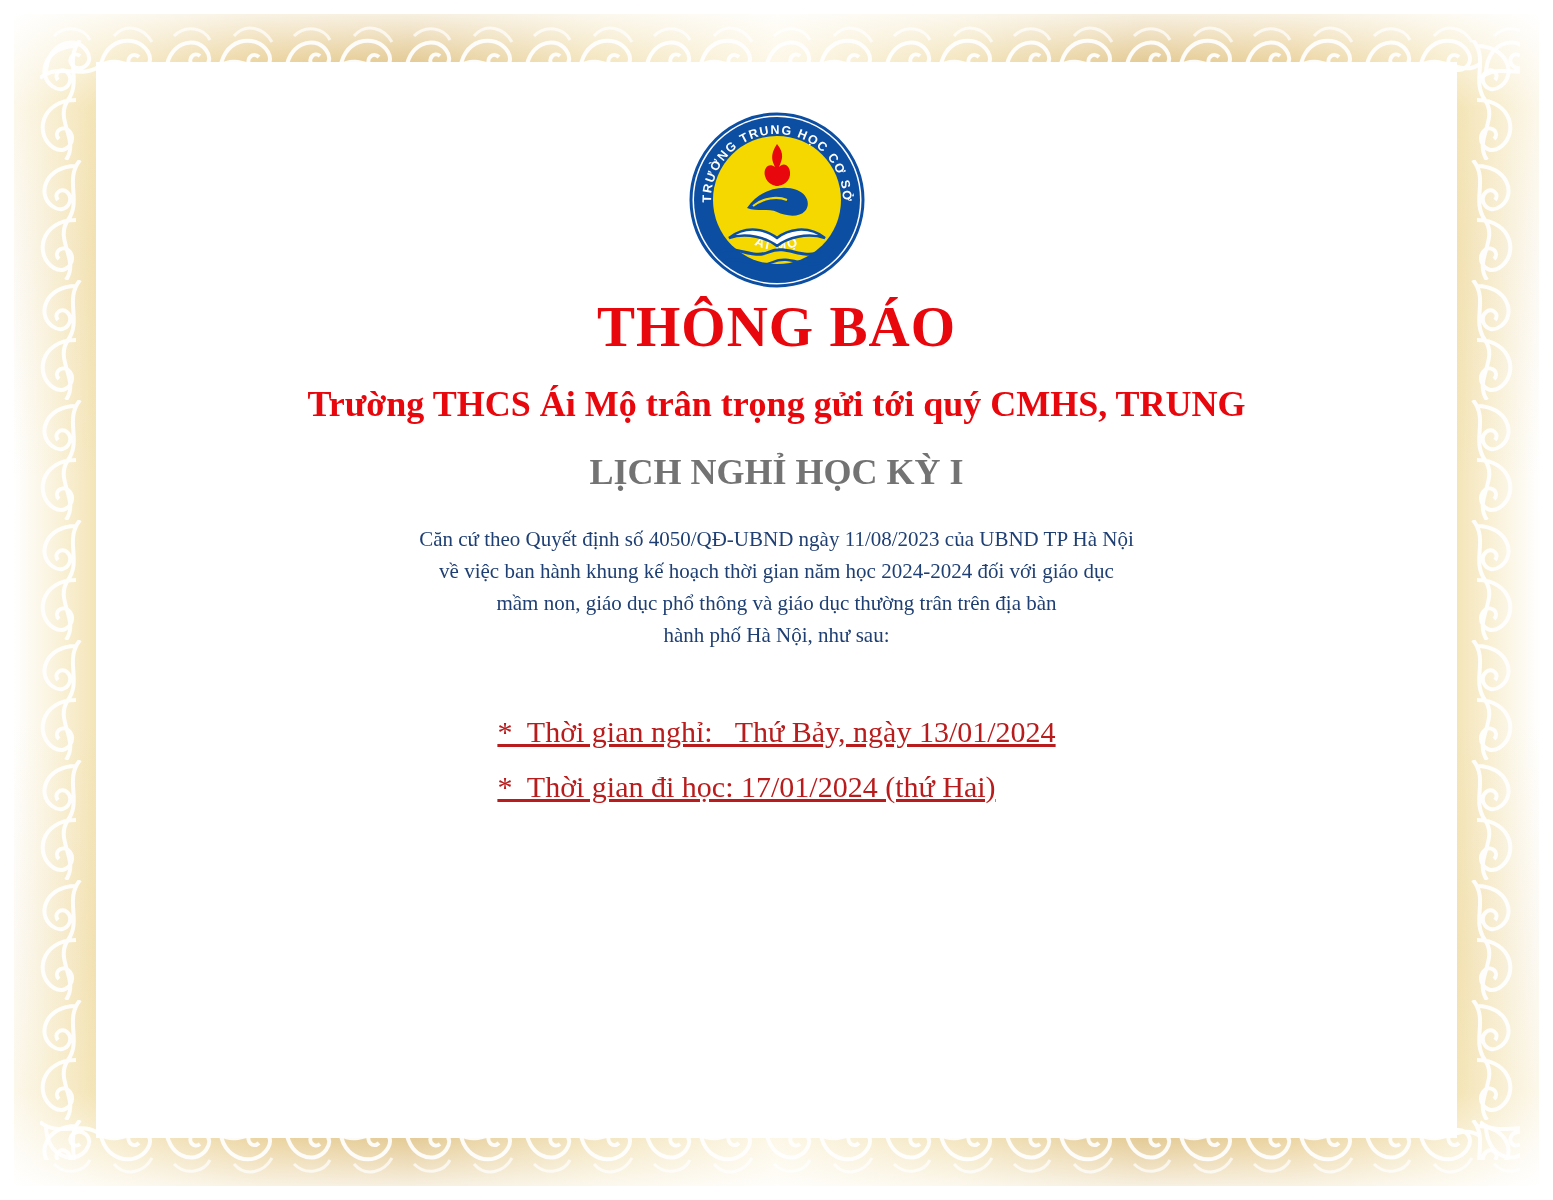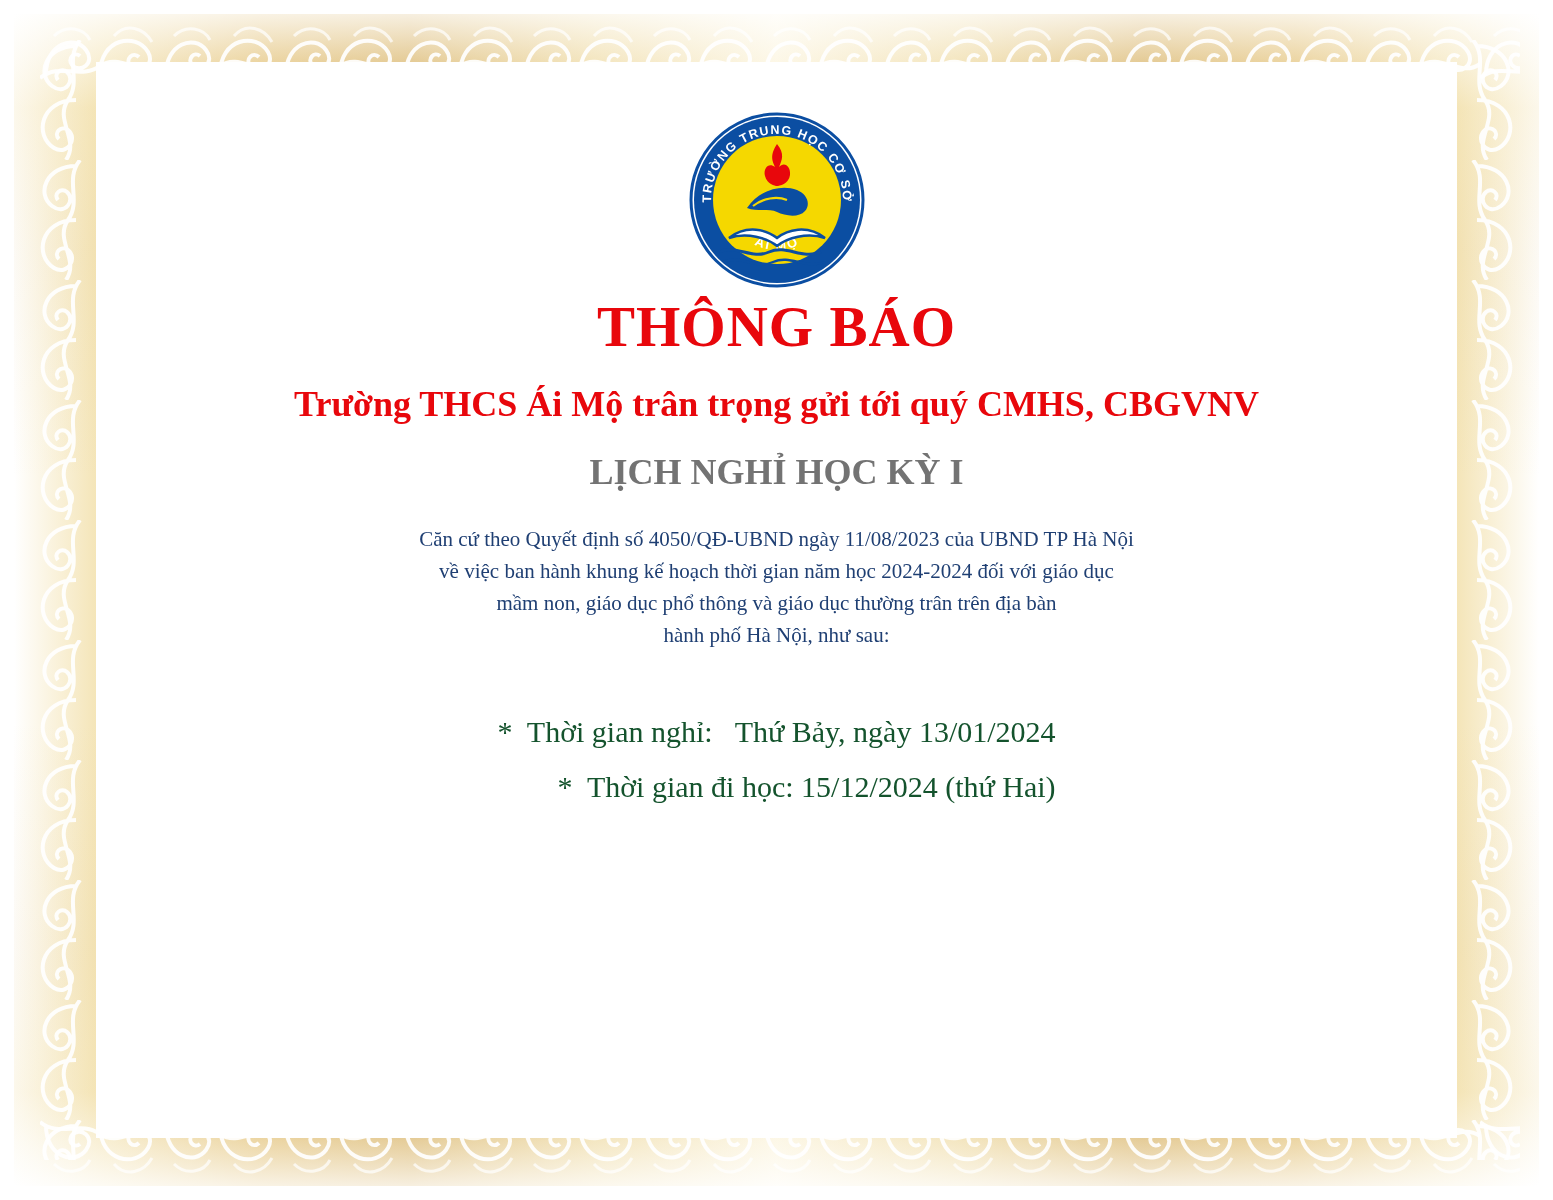--- a/index.html
+++ b/index.html
@@ -134,24 +134,25 @@
     width: 1180px;
     font-size: 21px;
     line-height: 1.53;
     color: #1f3f73;
   }
   .body-text p { margin: 0; }
 
   .items {
     margin: 52px 0 0;
     font-size: 30px;
-    color: #14532d;
+    color: #b91c1c;
     line-height: 1.85;
     display: inline-block;
-    text-align: right;
+    text-align: left;
+    text-decoration: underline;
   }
   .item-line { white-space: pre; }
 
   .closing {
     margin: 74px 0 0;
     font-size: 26px;
     font-weight: bold;
     font-style: italic;
     color: #1f3f73;
   }
@@ -241,30 +242,30 @@
 
         <path d="M40 126 C 58 112, 78 118, 88 126 C 98 118, 118 112, 136 126
                  C 118 120, 98 126, 88 134 C 78 126, 58 120, 40 126 Z" fill="#ffffff" stroke="#0b4ea2" stroke-width="2.5"></path>
 
         <path d="M30 140 C 48 132, 62 148, 80 140 C 98 132, 112 148, 132 140" fill="none" stroke="#0b4ea2" stroke-width="3"></path>
         <path d="M34 150 C 52 142, 66 158, 84 150 C 102 142, 116 158, 136 150" fill="none" stroke="#0b4ea2" stroke-width="2.4"></path>
       </svg>
     </div>
 
     <h1 class="title-main">THÔNG BÁO</h1>
-    <h2 class="title-sub">Trường THCS Ái Mộ trân trọng gửi tới quý CMHS, CBGVNV</h2>
+    <h2 class="title-sub">Trường THCS Ái Mộ trân trọng gửi tới quý CMHS, TRUNG</h2>
     <h2 class="title-sub2">LỊCH NGHỈ HỌC KỲ I</h2>
 
     <div class="body-text">
       <p>Căn cứ theo Quyết định số 4050/QĐ-UBND ngày 11/08/2023 của UBND TP Hà Nội</p>
       <p>về việc ban hành khung kế hoạch thời gian năm học 2024-2024 đối với giáo dục</p>
       <p>mầm non, giáo dục phổ thông và giáo dục thường trân trên địa bàn</p>
       <p>hành phố Hà Nội, như sau:</p>
     </div>
 
     <div class="items">
       <div class="item-line">*  Thời gian nghỉ:   Thứ Bảy, ngày 13/01/2024</div>
-      <div class="item-line">*  Thời gian đi học: 15/12/2024 (thứ Hai)</div>
+      <div class="item-line">*  Thời gian đi học: 17/01/2024 (thứ Hai)</div>
     </div>
 
 
   </div>
 </div>
 
 </body></html>

